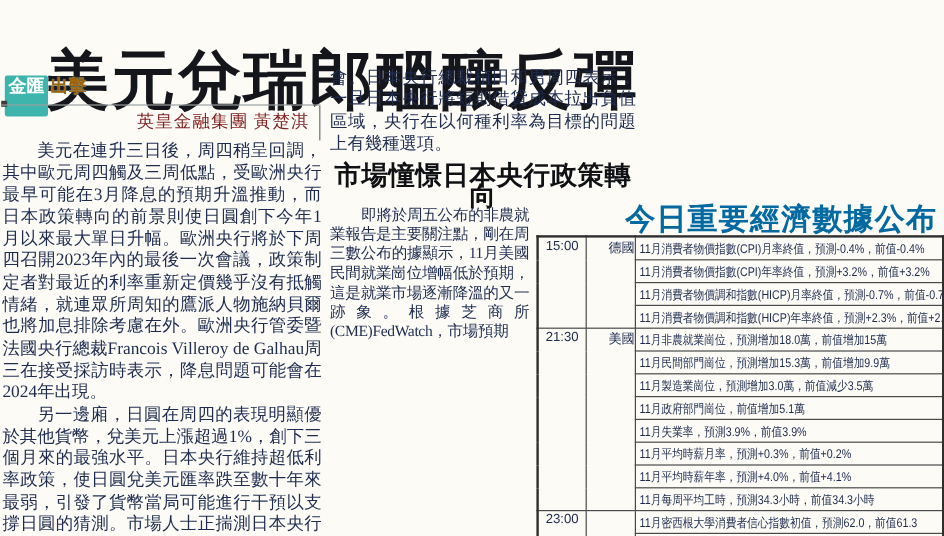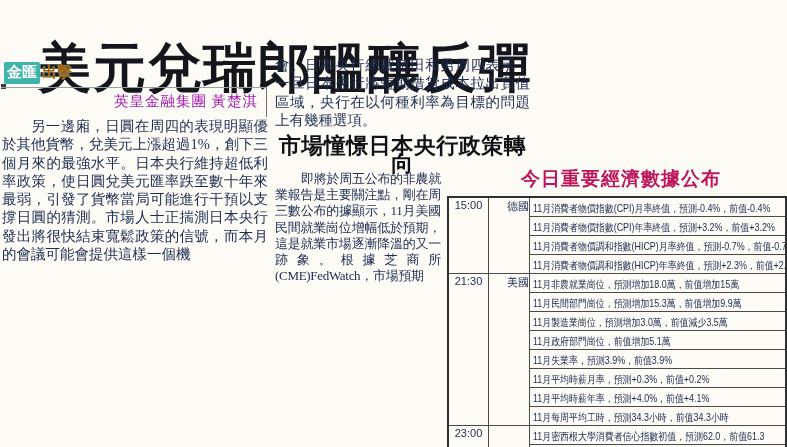--- a/index.html
+++ b/index.html
@@ -15,47 +15,47 @@
   .headline{
     position:absolute;left:38px;top:4px;width:432px;
     text-align:center;
     font-size:53px;line-height:56px;font-weight:bold;
     letter-spacing:2px;color:#15161c;
     font-family:"Liberation Serif","DejaVu Serif",serif;
     white-space:nowrap;
   }
   
   .kicker{position:absolute;left:4px;top:63px;font-family:"Liberation Sans","DejaVu Sans",sans-serif;font-size:15px;font-weight:bold;white-space:nowrap;}
-  .kicker .hl{background:#3db5ac;color:#ffffff;padding:1px 3px 4px 3px;border-radius:2px;}
+  .kicker .hl{background:#3db5ac;color:#ffffff;padding:1px 3px 16px 3px;border-radius:2px;}
   .kicker .rest{color:#a16207;margin-left:2px;text-shadow:0 0 1px #9fdcd6;}
   .kicker-dot{position:absolute;left:1px;top:84px;width:5px;height:5px;background:#3a4040;}
   .kicker-rule{position:absolute;left:1px;top:87px;width:266px;height:1px;background:#98a09f;}
   .byline{
     position:absolute;left:0px;top:92px;width:258px;
-    text-align:right;font-size:14.5px;color:#a21caf;letter-spacing:1px;
+    text-align:right;font-size:14.5px;color:#7f1d1d;letter-spacing:1px;
   }
   .byline-rule{position:absolute;left:266px;top:88px;width:1px;height:29px;background:#6b7272;}
   
   .col{position:absolute;text-align:justify;}
   .col p{margin:0;}
   .col p.ind{text-indent:2em;}
   .col1{left:2px;top:117px;width:266px;font-size:14.5px;line-height:18.3px;}
   .col2a{left:275px;top:56px;width:255px;font-size:14.5px;line-height:18.3px;}
   .col2b{left:275px;top:171px;width:166px;font-size:13px;line-height:16.2px;letter-spacing:-0.3px;}
   .col3{left:531px;top:6px;width:256px;font-size:13.8px;line-height:18.2px;letter-spacing:-0.3px;}
   .subhead{
     margin:8px 0 6px 0;text-align:center;text-indent:0 !important;
     font-family:Liberation Serif, serif;
     font-size:22px;font-weight:bold;color:#101114;letter-spacing:0.5px;
   }
   
   .econ-heading{
     position:absolute;left:521px;top:166px;
     font-family:"Liberation Sans","DejaVu Sans",sans-serif;
-    font-size:19px;font-weight:bold;color:#be185d;letter-spacing:1px;
+    font-size:25px;font-weight:bold;color:#0369a1;letter-spacing:1px;
     white-space:nowrap;
     text-align:right;
   }
   .econ-table{
     position:absolute;left:447px;top:196px;width:340px;
     border-collapse:collapse;table-layout:fixed;
     font-family:"Liberation Sans","DejaVu Sans",sans-serif;
     color:#1d2a4e;
     border:2px solid #2f2f2f;
   }
@@ -79,20 +79,21 @@
   <div class="kicker">
     <span class="hl">金匯</span><span class="rest">出擊</span>
   </div>
   <div class="kicker-dot"></div>
   <div class="kicker-rule"></div>
 
   <div class="byline">英皇金融集團  黃楚淇</div>
   <div class="byline-rule"></div>
 
   <div class="col col1">
+      <p class="ind">美元在連升三日後，周四稍呈回調，其中歐元周四觸及三周低點，受歐洲央行最早可能在3月降息的預期升溫推動，而日本政策轉向的前景則使日圓創下今年1月以來最大單日升幅。歐洲央行將於下周四召開2023年內的最後一次會議，政策制定者對最近的利率重新定價幾乎沒有抵觸情緒，就連眾所周知的鷹派人物施納貝爾也將加息排除考慮在外。歐洲央行管委暨法國央行總裁Francois Villeroy de Galhau周三在接受採訪時表示，降息問題可能會在2024年出現。</p>
       <p class="ind">另一邊廂，日圓在周四的表現明顯優於其他貨幣，兌美元上漲超過1%，創下三個月來的最強水平。日本央行維持超低利率政策，使日圓兌美元匯率跌至數十年來最弱，引發了貨幣當局可能進行干預以支撐日圓的猜測。市場人士正揣測日本央行發出將很快結束寬鬆政策的信號，而本月的會議可能會提供這樣一個機</p>
     </div>
 
   <div class="col col2a">
     <div>
         <p class="">會。日本央行總裁植田和男周四表示，一旦日本央行將短期借貸成本拉出負值區域，央行在以何種利率為目標的問題上有幾種選項。</p>
       </div>
     <div class="subhead">市場憧憬日本央行政策轉向</div>
   </div>
 

